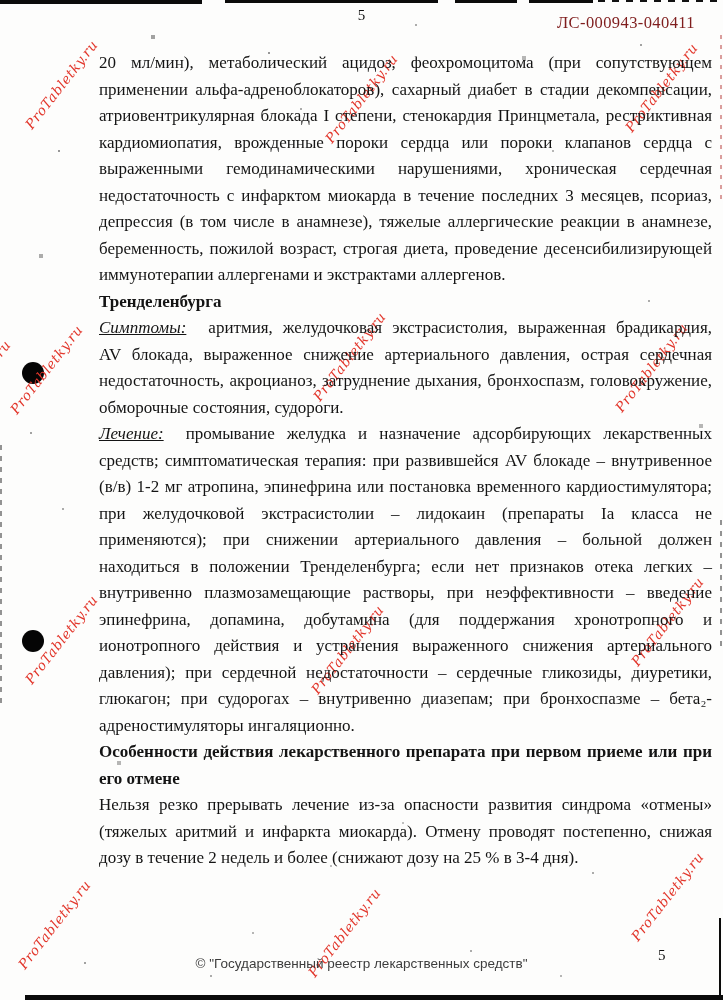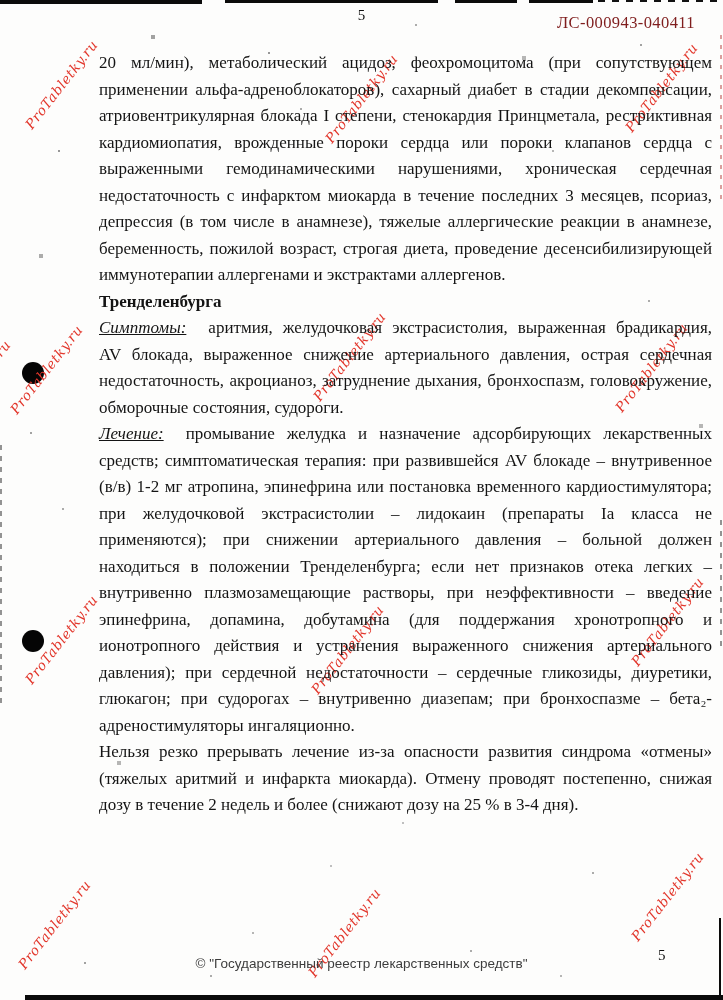--- a/index.html
+++ b/index.html
@@ -114,20 +114,21 @@
 
   <div class="content">
     <p>20 мл/мин), метаболический ацидоз, феохромоцитома (при сопутствующем применении альфа-адреноблокаторов), сахарный диабет в стадии декомпенсации, атриовентрикулярная блокада I степени, стенокардия Принцметала, рестриктивная кардиомиопатия, врожденные пороки сердца или пороки клапанов сердца с выраженными гемодинамическими нарушениями, хроническая сердечная недостаточность с инфарктом миокарда в течение последних 3 месяцев, псориаз, депрессия (в том числе в анамнезе), тяжелые аллергические реакции в анамнезе, беременность, пожилой возраст, строгая диета, проведение десенсибилизирующей иммунотерапии аллергенами и экстрактами аллергенов.</p>
 
     <p class="heading h-overdose">Тренделенбурга</p>
 
     <p><span class="ul-label">Симптомы:</span><span>аритмия, желудочковая экстрасистолия, выраженная брадикардия, AV блокада, выраженное снижение артериального давления, острая сердечная недостаточность, акроцианоз, затруднение дыхания, бронхоспазм, головокружение, обморочные состояния, судороги.</span></p>
 
     <p><span class="ul-label">Лечение:</span><span>промывание желудка и назначение адсорбирующих лекарственных средств; симптоматическая терапия: при развившейся AV блокаде – внутривенное (в/в) 1-2 мг атропина, эпинефрина или постановка временного кардиостимулятора; при желудочковой экстрасистолии – лидокаин (препараты Ia класса не применяются); при снижении артериального давления – больной должен находиться в положении Тренделенбурга; если нет признаков отека легких – внутривенно плазмозамещающие растворы, при неэффективности – введение эпинефрина, допамина, добутамина (для поддержания хронотропного и ионотропного действия и устранения выраженного снижения артериального давления); при сердечной недостаточности – сердечные гликозиды, диуретики, глюкагон; при судорогах – внутривенно диазепам; при бронхоспазме – бета₂-адреностимуляторы ингаляционно.</span></p>
 
+    <p class="heading h-features">Особенности действия лекарственного препарата при первом приеме или при его отмене</p>
     <p>Нельзя резко прерывать лечение из-за опасности развития синдрома «отмены» (тяжелых аритмий и инфаркта миокарда). Отмену проводят постепенно, снижая дозу в течение 2 недель и более (снижают дозу на 25 % в 3-4 дня).</p>
 
   </div>
 
   <div class="footer-copyright">© "Государственный реестр лекарственных средств"</div>
   <div class="page-num-bottom">5</div>
 
 </div>
 
 </body></html>

